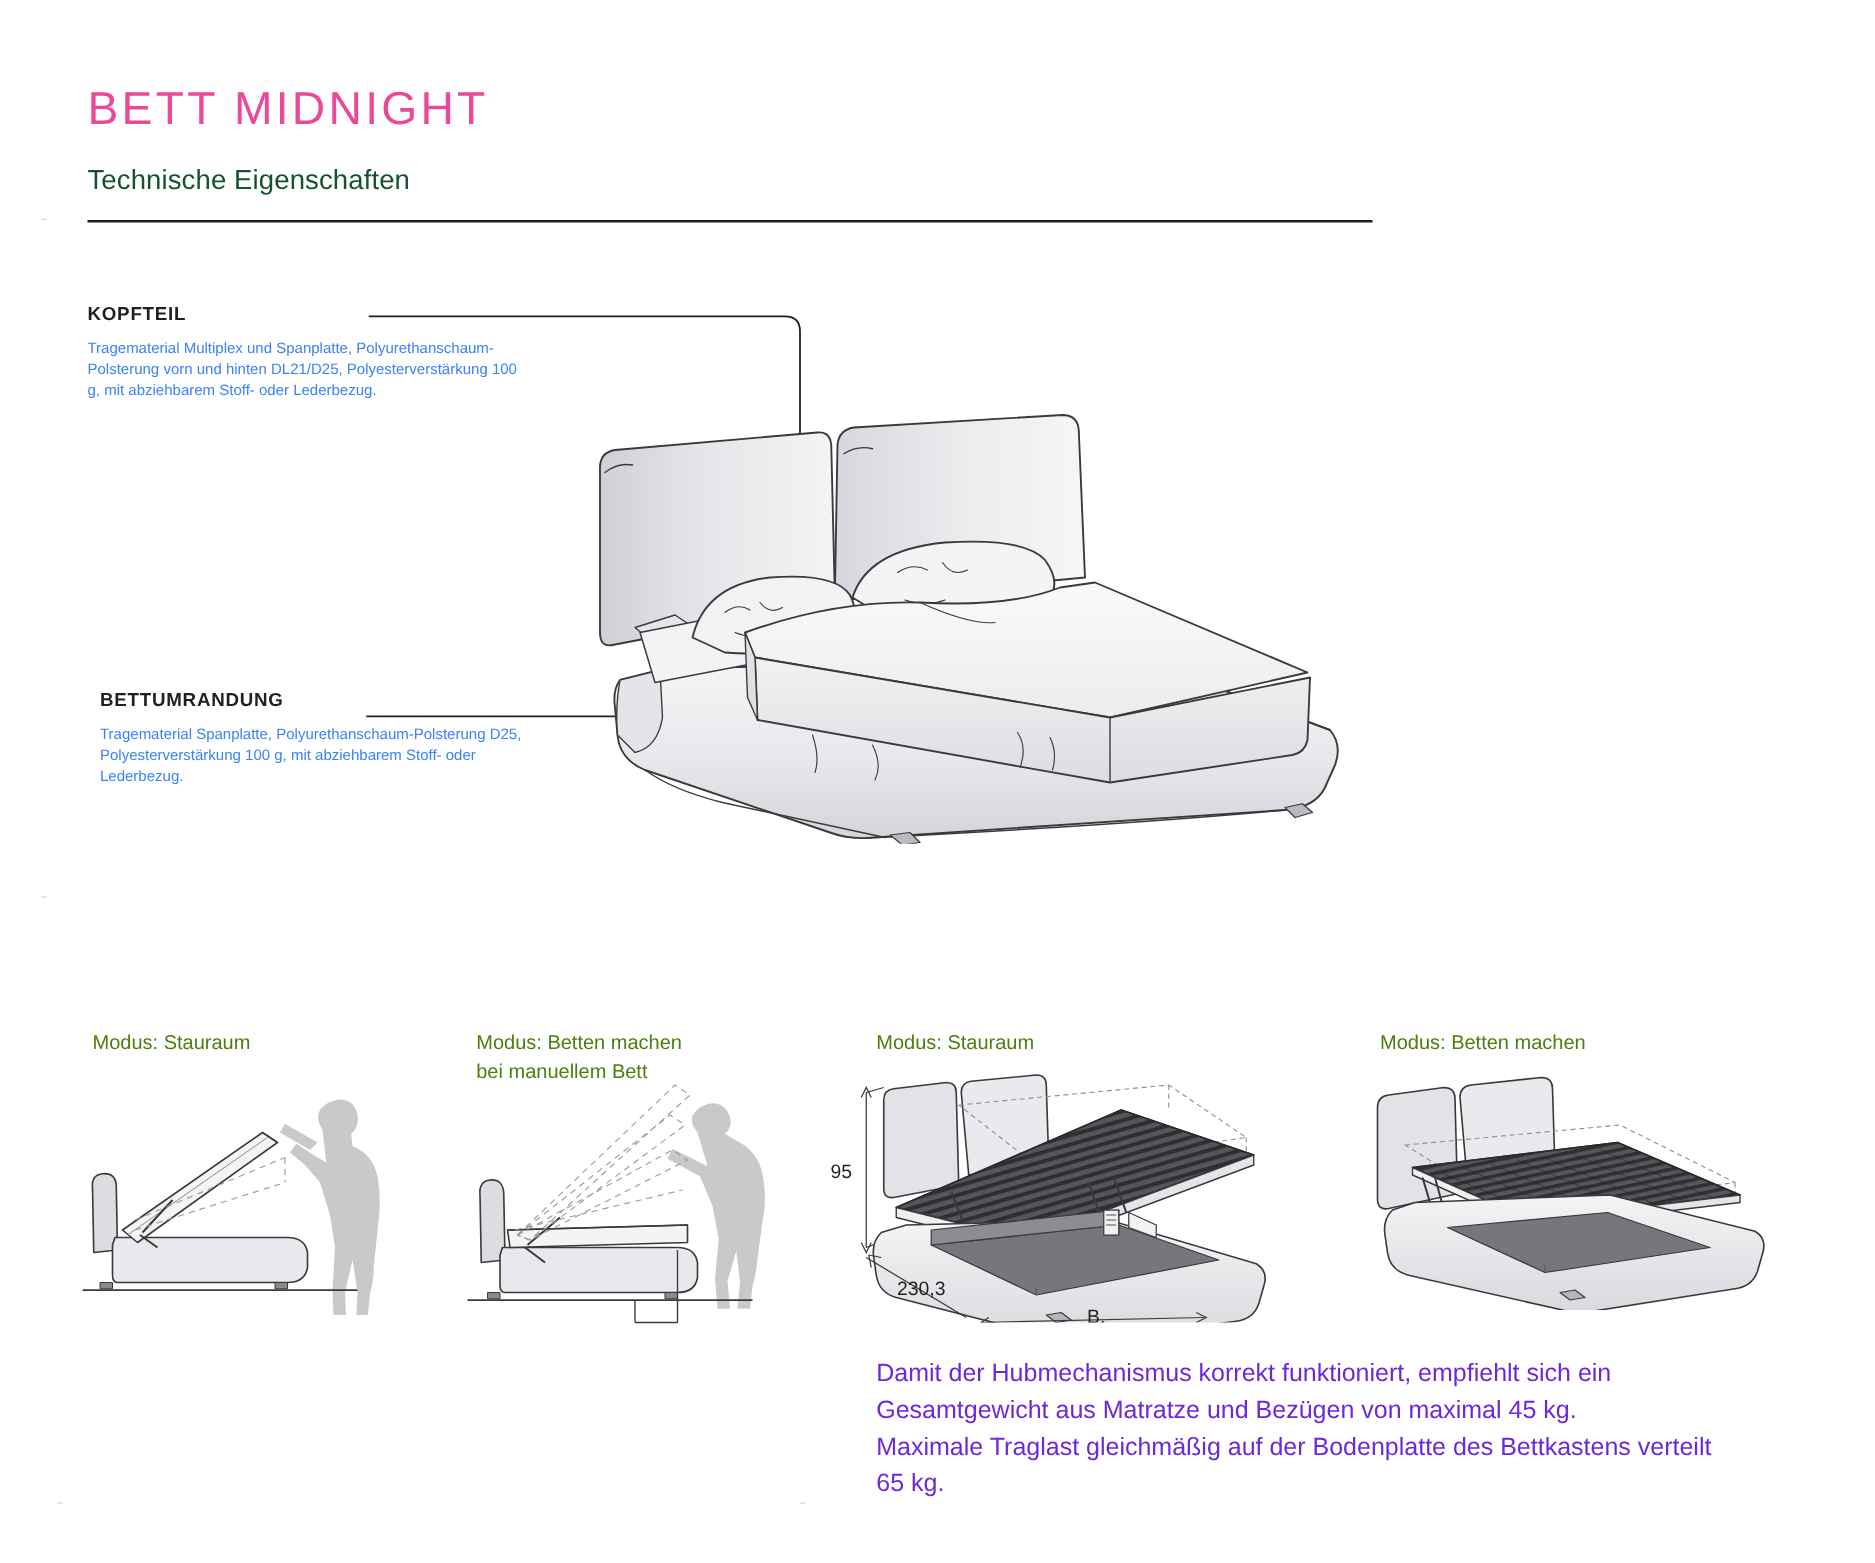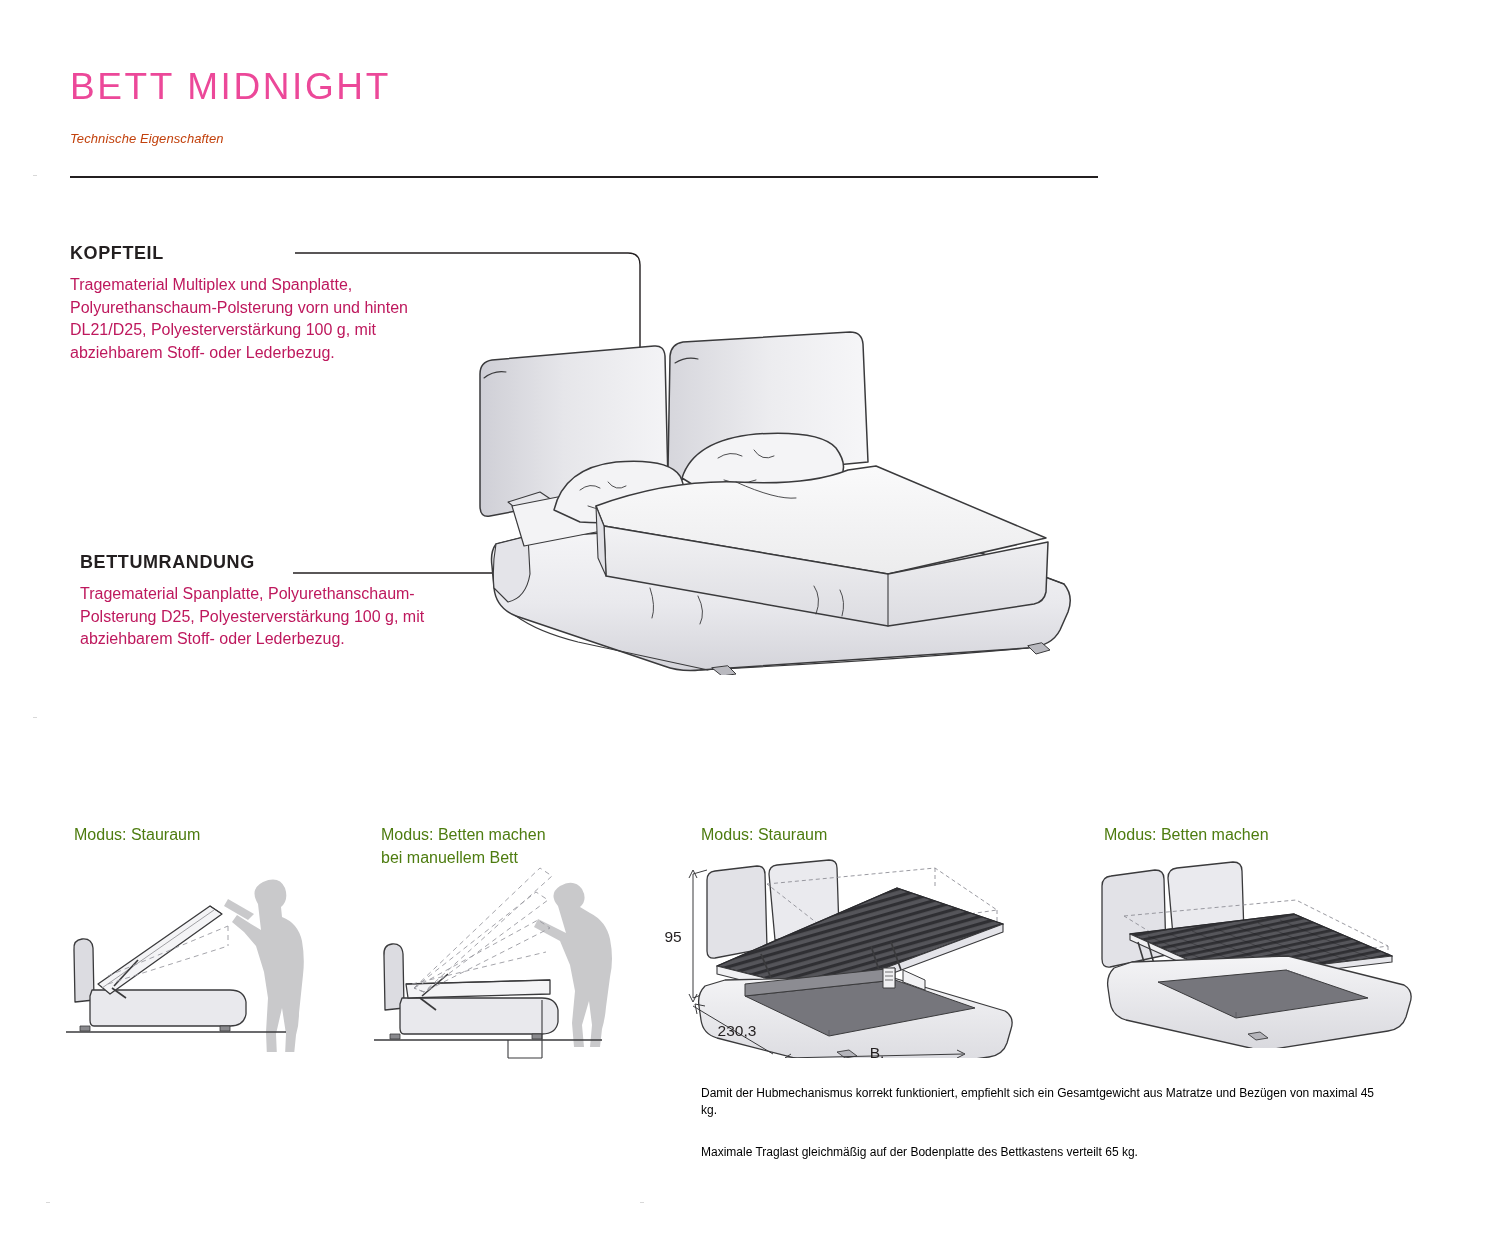--- a/index.html
+++ b/index.html
@@ -25,49 +25,48 @@
   .title {
     font-size: 37px;
     font-weight: 300;
     letter-spacing: 2.6px;
     color: #ec4899;
     line-height: 1.05;
     margin: 0;
     white-space: nowrap;
   }
   .subtitle {
-    font-size: 13px;
+    font-size: 22px;
     font-weight: 400;
-    color: #c2410c;
+    color: #14532d;
     margin: 24px 0 0 0;
     letter-spacing: 0.1px;
-    font-style: italic;
   }
   .rule {
     position: absolute;
     left: 70px;
     top: 176px;
     width: 1028px;
     height: 2px;
     background: #231f20;
   }
 
   
   .anno { position: absolute; width: 352px; }
   .anno-head {
-    font-size: 18px;
+    font-size: 15px;
     font-weight: 700;
     letter-spacing: 0.6px;
     color: #231f20;
     margin: 0 0 10px 0;
   }
   .anno-body {
-    font-size: 16px;
+    font-size: 12px;
     line-height: 1.42;
-    color: #be185d;
+    color: #3b82f6;
     margin: 0;
   }
   #anno-kopfteil { left: 70px; top: 243px; }
   #anno-bettumrandung { left: 80px; top: 552px; }
 
   
   .leaders {
     position: absolute;
     left: 0; top: 0;
     width: 1500px; height: 1250px;
@@ -99,23 +98,23 @@
   .diagram { position: absolute; }
   #diagram-1 { left: 62px;  top: 872px; width: 290px; height: 180px; }
   #diagram-2 { left: 370px; top: 862px; width: 290px; height: 200px; }
   #diagram-3 { left: 645px; top: 858px; width: 420px; height: 200px; }
   #diagram-4 { left: 1088px; top: 858px; width: 350px; height: 190px; }
 
   
   .note {
     position: absolute;
     left: 701px;
-    font-size: 12px;
+    font-size: 20px;
     line-height: 1.45;
-    color: #000000;
+    color: #6d28d9;
     width: 690px;
   }
   #note-1 { top: 1085px; }
   #note-2 { top: 1144px; }
 
   .crop-mark {
     position: absolute;
     width: 4px; height: 1px;
     background: #d8d8d8;
   }

